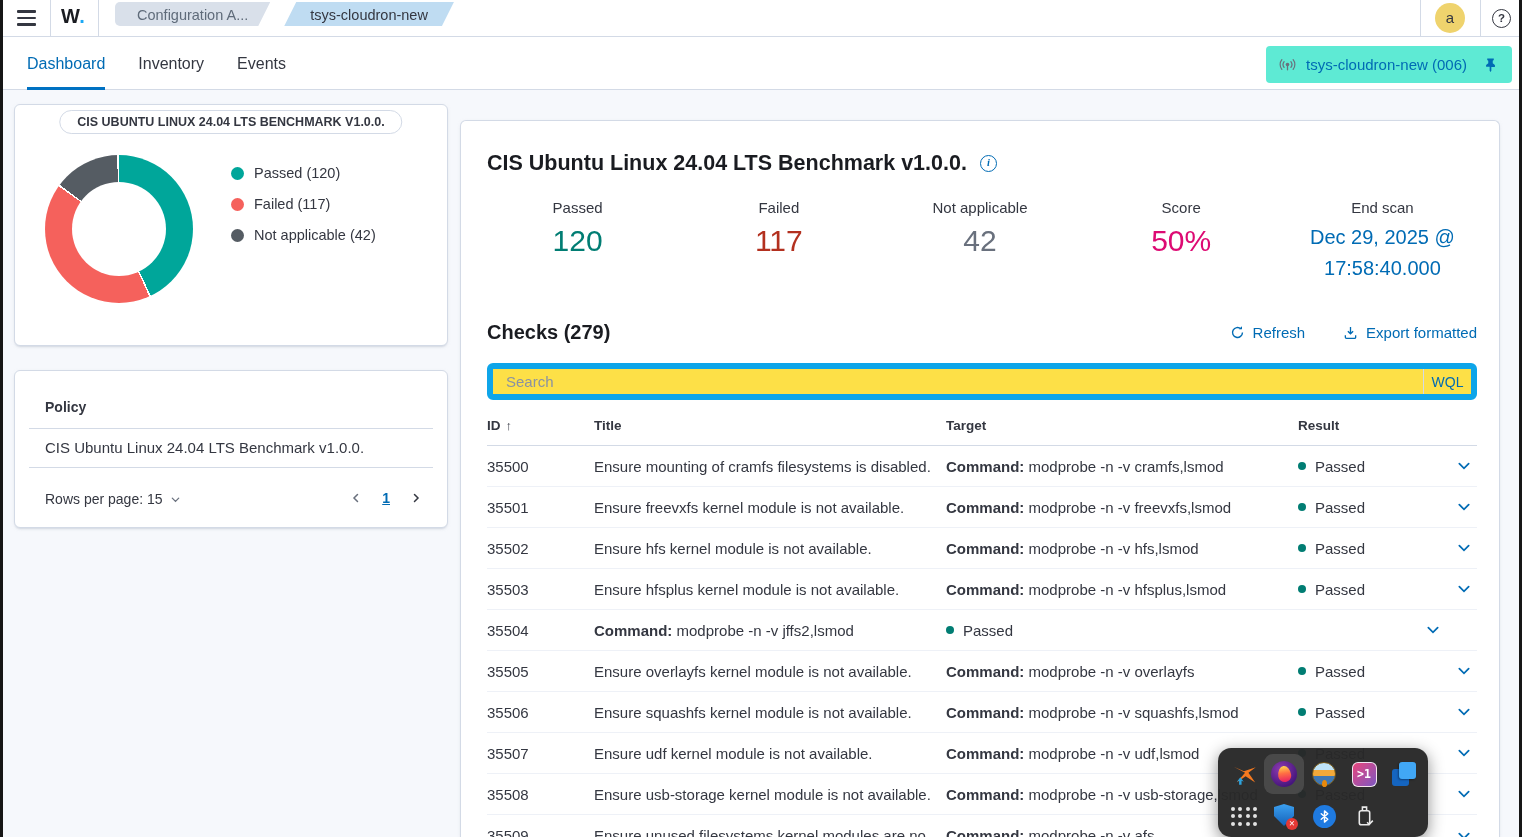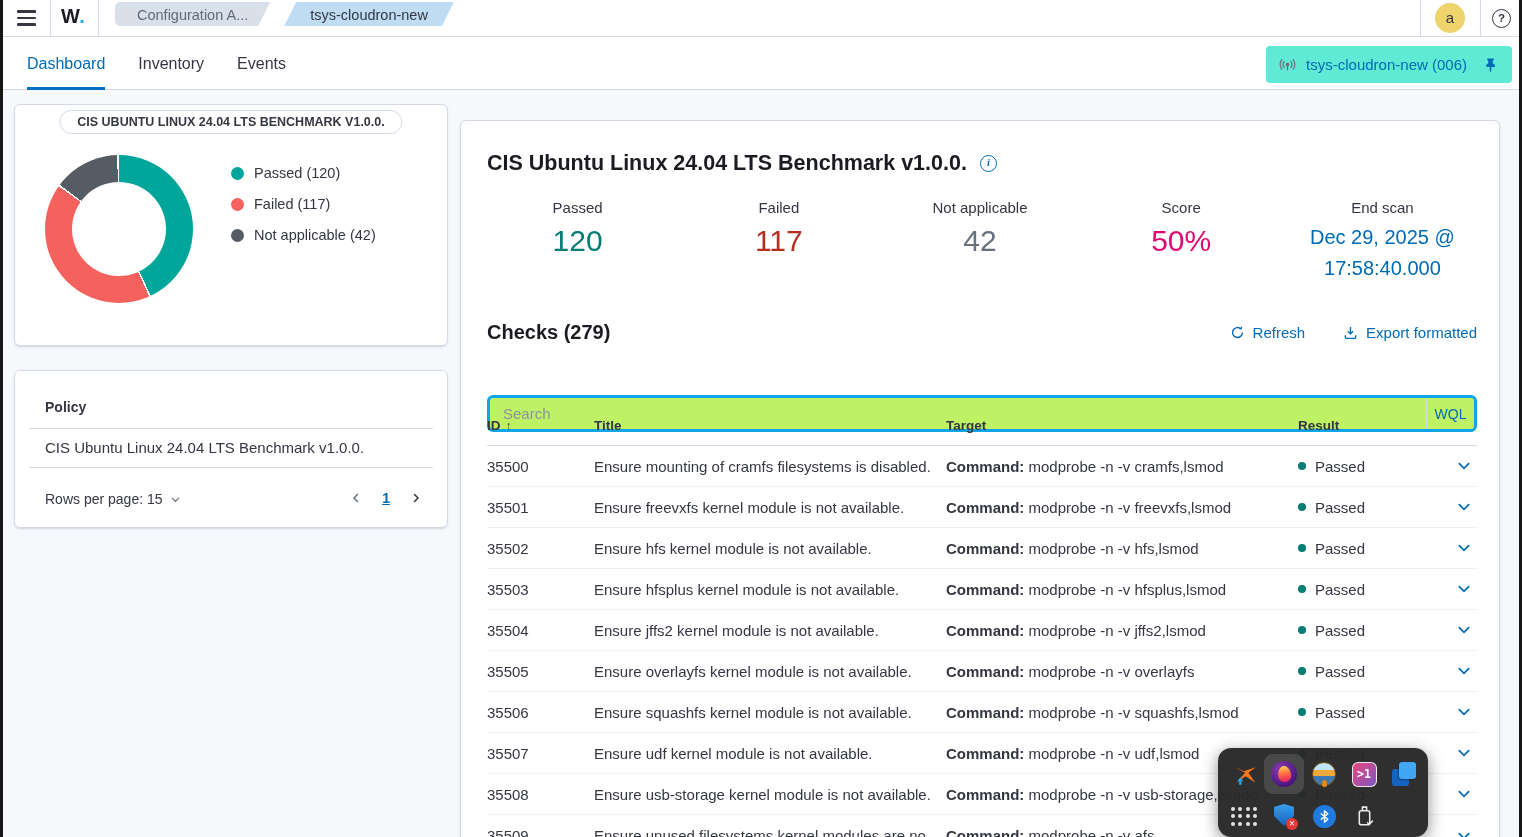--- a/index.html
+++ b/index.html
@@ -67,21 +67,21 @@
   .stat .s-label { font-size:15px; color:#343741; margin-bottom:8px; }
   .stat .s-value { font-size:30px; line-height:34px; }
   .v-passed { color:#017d73; } .v-failed { color:#b3301f; } .v-na { color:#69707d; } .v-score { color:#dd0a73; }
   .v-endscan { color:#006bb4; font-size:20px !important; line-height:31px !important; }
 
   .checks-row { position:absolute; left:26px; right:22px; top:200px; display:flex; align-items:center; justify-content:space-between; }
   .checks-title { font-size:20px; font-weight:600; color:#1a1c21;text-align:center; }
   .checks-actions { display:flex; align-items:center; gap:38px; }
   .action-link { display:flex; align-items:center; gap:8px; color:#006bb4; font-size:15px; cursor:pointer; }
 
-  .search-bar { position:absolute; left:26px; right:22px; top:242px; height:37px; background:#bef264; border:3px solid #0ea5e9; border-radius:6px; display:flex; overflow:hidden;margin-top:32px; }
+  .search-bar { position:absolute; left:26px; right:22px; top:242px; height:37px; background:#fde047; border:6px solid #0ea5e9; border-radius:6px; display:flex; overflow:hidden; }
   .search-bar input { flex:1; border:none; outline:none; background:transparent; padding:0 13px; font-size:15px; color:#343741; font-family:inherit; }
   .search-bar input::placeholder { color:#8a92a2; }
   .wql-box { width:48px; border-left:1px solid #d3dae6; display:flex; align-items:center; justify-content:center; font-size:14px; color:#006bb4; cursor:pointer; }
 
   .table { position:absolute; left:26px; right:22px; top:285px; }
   .thead { display:grid; grid-template-columns:107px 352px 352px 148px 1fr; align-items:center; height:40px; border-bottom:1px solid #d3dae6; font-size:13.5px; font-weight:700; color:#343741; }
   .th-id { display:flex; align-items:center; gap:5px; cursor:pointer; }
   .sort-arrow::before { content:"\2191"; font-weight:400; font-size:13px; }
   .trow { display:grid; grid-template-columns:107px 352px 352px 148px 1fr; align-items:center; height:41px; border-bottom:1px solid #eef1f7; font-size:15px; color:#343741; }
   .td-target b { font-weight:700; }
@@ -325,21 +325,20 @@
           <span>Passed</span>
         </span>
       <span class="td-expand">
           <svg width="14" height="14" viewBox="0 0 12 12">
             <path d="M2 4l4 4 4-4" stroke="#006bb4" stroke-width="1.5" fill="none" stroke-linecap="round"></path>
           </svg>
         </span>
     </div>
     <div class="trow">
       <span>35504</span>
-      <span>Ensure jffs2 kernel module is not available.</span>
       <span class="td-target"><b>Command:</b> <span>modprobe -n -v jffs2,lsmod</span></span>
       <span class="td-result">
           <span class="result-dot"></span>
           <span>Passed</span>
         </span>
       <span class="td-expand">
           <svg width="14" height="14" viewBox="0 0 12 12">
             <path d="M2 4l4 4 4-4" stroke="#006bb4" stroke-width="1.5" fill="none" stroke-linecap="round"></path>
           </svg>
         </span>

